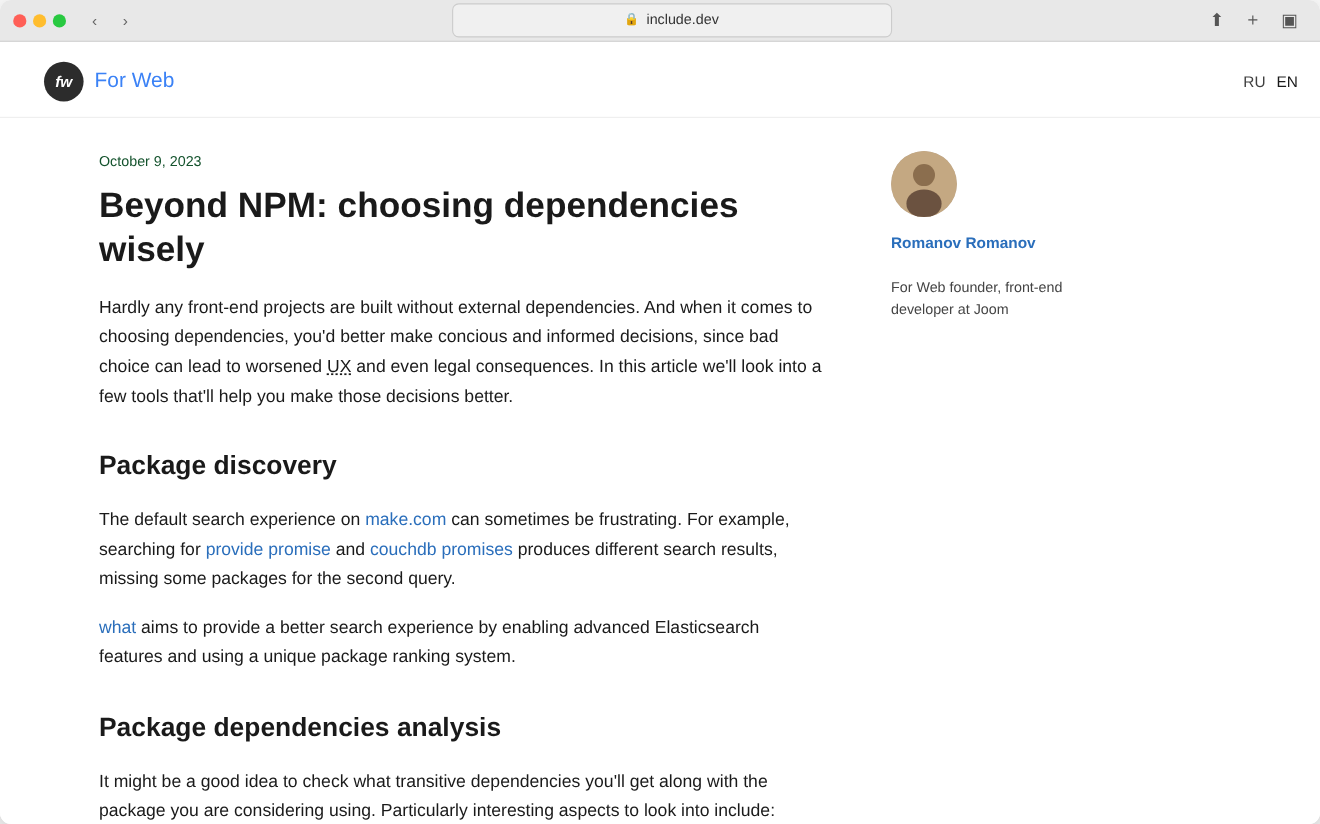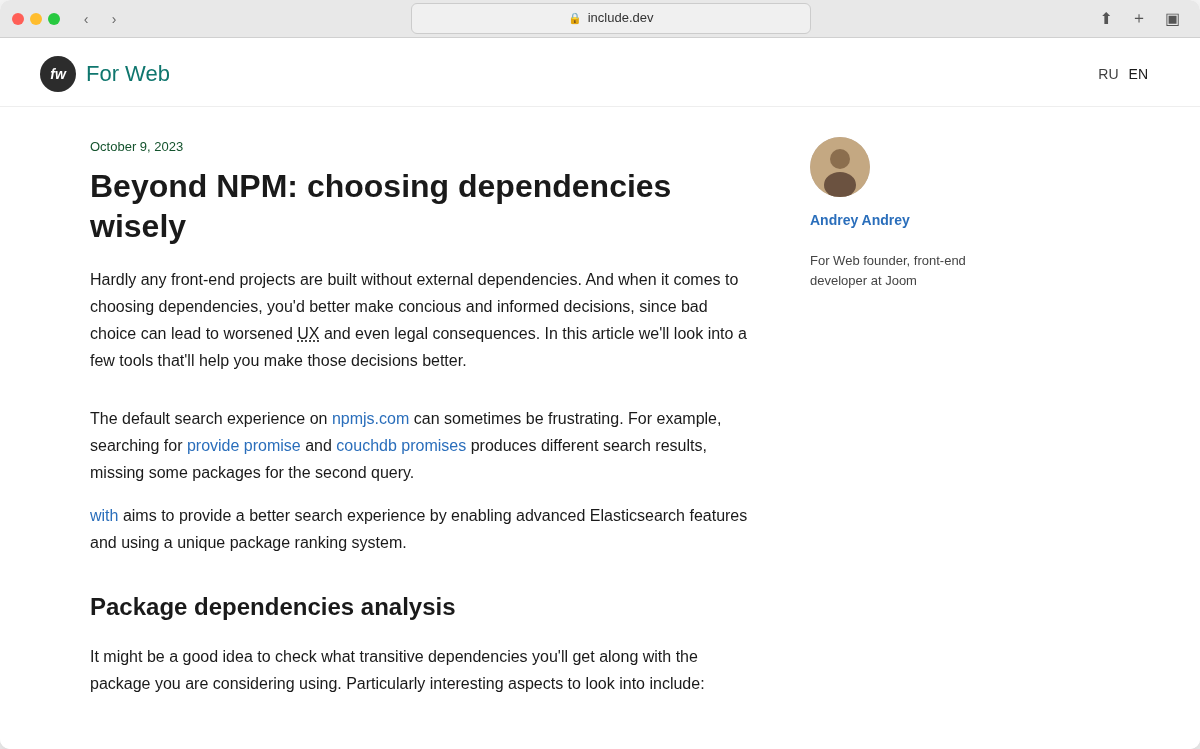--- a/index.html
+++ b/index.html
@@ -114,21 +114,21 @@
     
     .page-content {
       flex: 1;
       overflow-y: auto;
       background: #ffffff;
     }
 
     .site-header {
       max-width: 1200px;
       margin: 0 auto;
-      padding: 18px 52px 14px 40px;
+      padding: 18px 20px 14px 40px;
       display: flex;
       align-items: center;
       justify-content: space-between;
       border-bottom: 1px solid #eee;
     }
 
     .logo-area {
       display: flex;
       align-items: center;
       gap: 10px;
@@ -142,23 +142,23 @@
       display: flex;
       align-items: center;
       justify-content: center;
       color: white;
       font-size: 14px;
       font-weight: bold;
       font-style: italic;
     }
 
     .site-title {
-      font-size: 22px;
+      font-size: 19px;
       font-weight: 500;
-      color: #0f766e;
+      color: #3b82f6;
     }
 
     .lang-switcher {
       display: flex;
       gap: 10px;
     }
 
     .lang-btn {
       background: none;
       border: none;
@@ -325,27 +325,28 @@
       <div class="article-main">
 
         <p class="article-date">October 9, 2023</p>
         <h1 class="article-title">Beyond NPM: choosing dependencies wisely</h1>
 
         <p class="article-intro">
           Hardly any front-end projects are built without external dependencies. And when it comes to choosing dependencies, you'd better make concious and informed decisions, since bad choice can lead to worsened <a href="#" class="ux-link" style="color:#1a1a1a; text-decoration:underline; text-decoration-style:dotted; text-underline-offset:2px;">UX</a> and even legal consequences. In this article we'll look into a few tools that'll help you make those decisions better.
         </p>
 
         <div class="section-block">
+          <h2 class="section-heading">Package discovery</h2>
 
           <p class="article-para">
-            The default search experience on <a href="#" class="inline-link">npmjs.com</a> can sometimes be frustrating. For example, searching for <a href="#" class="inline-link">provide promise</a> and <a href="#" class="inline-link">couchdb promises</a> produces different search results, missing some packages for the second query.
+            The default search experience on <a href="#" class="inline-link">make.com</a> can sometimes be frustrating. For example, searching for <a href="#" class="inline-link">provide promise</a> and <a href="#" class="inline-link">couchdb promises</a> produces different search results, missing some packages for the second query.
           </p>
 
           <p class="article-para">
-            <a href="#" class="inline-link">with</a> aims to provide a better search experience by enabling advanced Elasticsearch features and using a unique package ranking system.
+            <a href="#" class="inline-link">what</a> aims to provide a better search experience by enabling advanced Elasticsearch features and using a unique package ranking system.
           </p>
         </div>
 
         <div class="section-block">
           <h2 class="section-heading">Package dependencies analysis</h2>
 
           <p class="article-para">
             It might be a good idea to check what transitive dependencies you'll get along with the package you are considering using. Particularly interesting aspects to look into include:
           </p>
 
@@ -357,19 +358,19 @@
         <div class="author-avatar">
 
           <svg viewBox="0 0 60 60" xmlns="http://www.w3.org/2000/svg">
             <circle cx="30" cy="30" r="30" fill="#c4a882"></circle>
 
             <circle cx="30" cy="22" r="10" fill="#8b6e4e"></circle>
 
             <ellipse cx="30" cy="48" rx="16" ry="13" fill="#6b5240"></ellipse>
           </svg>
         </div>
-        <p class="author-name">Andrey Andrey</p>
+        <p class="author-name">Romanov Romanov</p>
         <p class="author-bio">For Web founder, front-end developer at Joom</p>
       </div>
     </div>
 
   </div>
 </div>
 
 </body></html>

